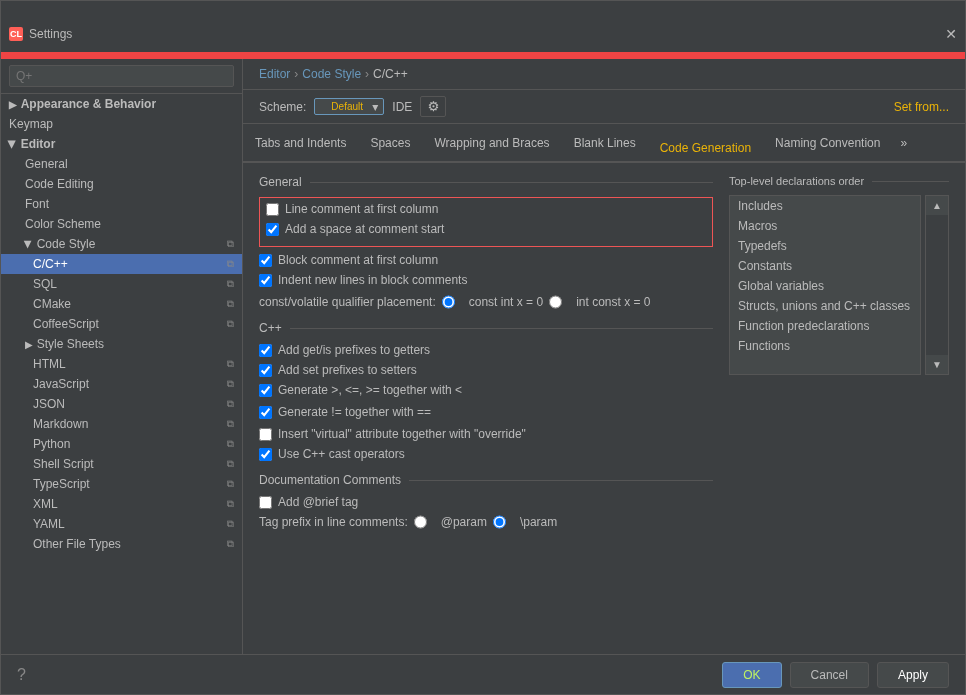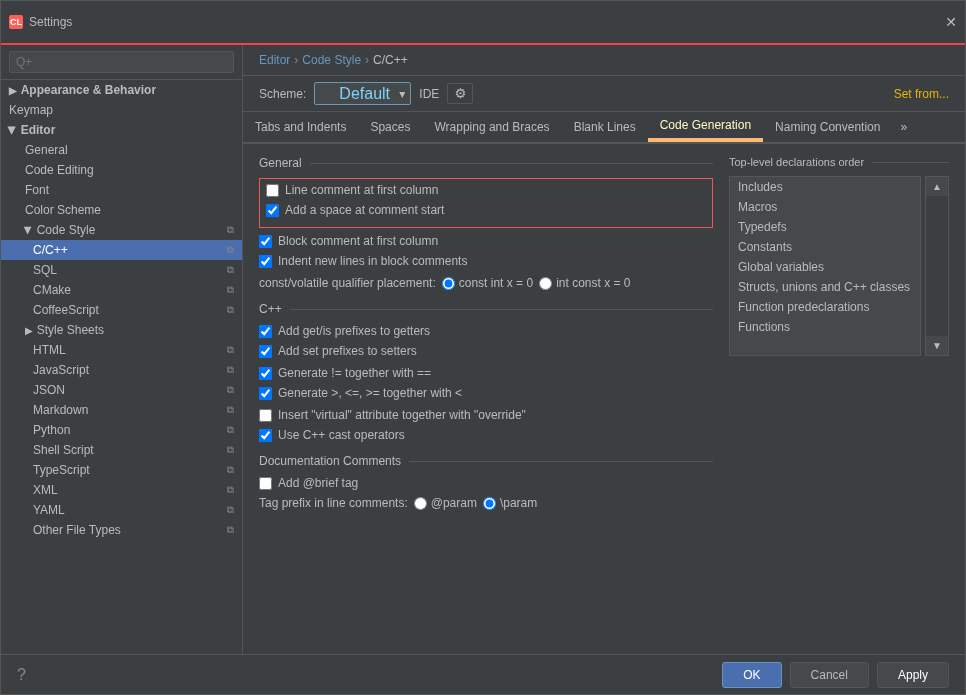--- a/index.html
+++ b/index.html
@@ -1,20 +1,20 @@
 <!DOCTYPE html>
 <html><head>
   <meta charset="utf-8">
   <style>
     * { box-sizing: border-box; margin: 0; padding: 0; }
     body { font-family: 'Segoe UI', Arial, sans-serif; font-size: 12px; background: #3c3f41; color: #bbbbbb; width: 966px; height: 695px; overflow: hidden; }
     
     .window { width: 966px; height: 695px; background: #3c3f41; display: flex; flex-direction: column; border: 1px solid #555; }
     
-    .title-bar { background: #3c3f41; height: 44px; display: flex; align-items: center; padding: 0 8px; justify-content: space-between; border-bottom: 2px solid #ef4444; flex-shrink: 0; }
+    .title-bar { background: #3c3f41; height: 44px; display: flex; align-items: center; padding: 0 8px; justify-content: space-between; border-bottom: 7px solid #ef4444; flex-shrink: 0; margin-top: 14px; }
     .title-bar-left { display: flex; align-items: center; gap: 6px; }
     .title-icon { width: 14px; height: 14px; background: #FF5F57; border-radius: 2px; display: flex; align-items: center; justify-content: center; font-size: 9px; color: white; font-weight: bold; }
     .title-text { color: #bbb; font-size: 12px; }
     .title-close { color: #bbb; cursor: pointer; font-size: 14px; }
     
     .main-content { display: flex; flex: 1; overflow: hidden; }
     
     
     .sidebar { width: 242px; background: #3c3f41; border-right: 1px solid #555; display: flex; flex-direction: column; flex-shrink: 0; overflow: hidden; }
     .search-box { padding: 6px 8px; border-bottom: 1px solid #555; }
@@ -31,64 +31,64 @@
     
     .right-panel { flex: 1; background: #3c3f41; display: flex; flex-direction: column; overflow: hidden; }
     
     .breadcrumb { padding: 8px 16px; font-size: 12px; color: #8888ff; border-bottom: 1px solid #555; display: flex; align-items: center; gap: 4px; }
     .breadcrumb-sep { color: #888; }
     .breadcrumb-link { color: #6897bb; cursor: pointer; }
     .breadcrumb-current { color: #bbb; }
     
     .scheme-row { padding: 6px 16px; display: flex; align-items: center; gap: 8px; border-bottom: 1px solid #555; }
     .scheme-label { color: #bbb; font-size: 12px; }
-    .scheme-dropdown { background: #45494a; border: 1px solid #6897bb; color: #7dd3fc; padding: 2px 20px 2px 24px; font-size: 16px; border-radius: 2px; cursor: pointer; appearance: none; position: relative; }
+    .scheme-dropdown { background: #45494a; border: 1px solid #6897bb; color: #eab308; padding: 2px 20px 2px 16px; font-size: 10px; border-radius: 2px; cursor: pointer; appearance: none; position: relative; }
     .scheme-dropdown-wrap { position: relative; display: inline-block; }
     .scheme-dropdown-wrap::after { content: '▾'; position: absolute; right: 6px; top: 50%; transform: translateY(-50%); color: #bbb; pointer-events: none; }
     .scheme-ide { color: #bbb; font-size: 12px; }
     .scheme-gear { background: none; border: 1px solid #555; color: #bbb; padding: 2px 6px; cursor: pointer; border-radius: 2px; }
     .set-from { margin-left: auto; color: #eab308; cursor: pointer; font-size: 12px; }
     
     .tabs-row { display: flex; align-items: center; background: #3c3f41; border-bottom: 2px solid #555; overflow: hidden; flex-shrink: 0; }
     .tab { padding: 6px 12px; font-size: 12px; color: #bbb; cursor: pointer; white-space: nowrap; border-bottom: 2px solid transparent; margin-bottom: -2px; }
-    .tab.active { color: #fef9c3; border-bottom: 6px solid #fdba74; }
+    .tab.active { color: #eab308; border-bottom: 2px solid #fdba74; margin-top: 11px; }
     .tabs-more { padding: 6px 8px; color: #bbb; cursor: pointer; }
     
     .panel-body { flex: 1; overflow-y: auto; padding: 12px 16px; display: flex; gap: 16px; }
     
     .left-col { flex: 1; overflow: hidden; }
     .right-col { width: 220px; flex-shrink: 0; }
     
     .section-title { font-size: 12px; color: #bbb; margin-bottom: 8px; display: flex; align-items: center; }
     .section-title::after { content: ''; flex: 1; height: 1px; background: #555; margin-left: 8px; }
     
     .checkbox-row { display: flex; align-items: center; gap: 6px; margin-bottom: 6px; font-size: 12px; color: #bbb; }
     .checkbox-row input[type=checkbox] { width: 13px; height: 13px; cursor: pointer; }
     
     .highlighted-box { border: 1px solid #e55; padding: 4px 6px; margin-bottom: 6px; }
     
     .radio-row { display: flex; align-items: center; gap: 6px; margin-bottom: 6px; font-size: 12px; color: #bbb; flex-wrap: wrap; }
-    .radio-row label { display: flex; align-items: center; gap: 4px; }
+    .radio-row label { display: flex; gap: 14px; }
     
     .top-level-box { border: 1px solid #555; background: #45494a; flex: 1; min-height: 180px; overflow-y: auto; }
     .top-level-item { padding: 3px 8px; font-size: 12px; color: #bbb; cursor: pointer; }
     
     .scrollbar-btns { display: flex; flex-direction: column; border: 1px solid #555; }
     .scrollbar-btn { background: #45494a; border: none; color: #bbb; cursor: pointer; padding: 4px 6px; font-size: 10px; }
     
     .top-right { display: flex; gap: 4px; }
     
     .cpp-section { margin-top: 12px; }
     
     
     .bottom-bar { height: 40px; background: #3c3f41; border-top: 1px solid #555; display: flex; align-items: center; justify-content: space-between; padding: 0 16px; flex-shrink: 0; }
     .bottom-left { color: #888; font-size: 16px; cursor: pointer; }
     .bottom-right { display: flex; gap: 8px; }
     .btn { padding: 5px 20px; font-size: 12px; border-radius: 3px; cursor: pointer; border: none; }
-    .btn-ok { background: #4b6eaf; color: #ffffff; border: 1px solid #6897bb; }
+    .btn-ok { background: #4b6eaf; color: #bef264; border: 1px solid #6897bb; }
     .btn-cancel { background: #45494a; color: #bbb; border: 1px solid #555; }
     .btn-apply { background: #45494a; color: #ffffff; border: 1px solid #555; }
   </style>
 </head>
 <body>
 
 <div class="window">
 
   <div class="title-bar">
     <div class="title-bar-left">
@@ -295,27 +295,27 @@
             <div class="section-title">C++</div>
 
             <div class="checkbox-row">
               <input type="checkbox" id="get-is" checked="" style="">
               <label for="get-is">Add get/is prefixes to getters</label>
             </div>
             <div class="checkbox-row">
               <input type="checkbox" id="set-prefix" checked="" style="">
               <label for="set-prefix">Add set prefixes to setters</label>
             </div>
+            <div class="checkbox-row">
+              <input type="checkbox" id="generate-compare" checked="" style="">
+              <label for="generate-compare">Generate &gt;, &lt;=, &gt;= together with &lt;</label>
+            </div>
             <div class="checkbox-row" style="margin-top:8px">
               <input type="checkbox" id="generate-neq" checked="" style="">
               <label for="generate-neq">Generate != together with ==</label>
-            </div>
-            <div class="checkbox-row">
-              <input type="checkbox" id="generate-compare" checked="" style="">
-              <label for="generate-compare">Generate &gt;, &lt;=, &gt;= together with &lt;</label>
             </div>
             <div class="checkbox-row" style="margin-top:8px">
               <input type="checkbox" id="virtual-attr" style="">
               <label for="virtual-attr">Insert "virtual" attribute together with "override"</label>
             </div>
             <div class="checkbox-row">
               <input type="checkbox" id="cpp-cast" checked="" style="">
               <label for="cpp-cast">Use C++ cast operators</label>
             </div>
           </div>

